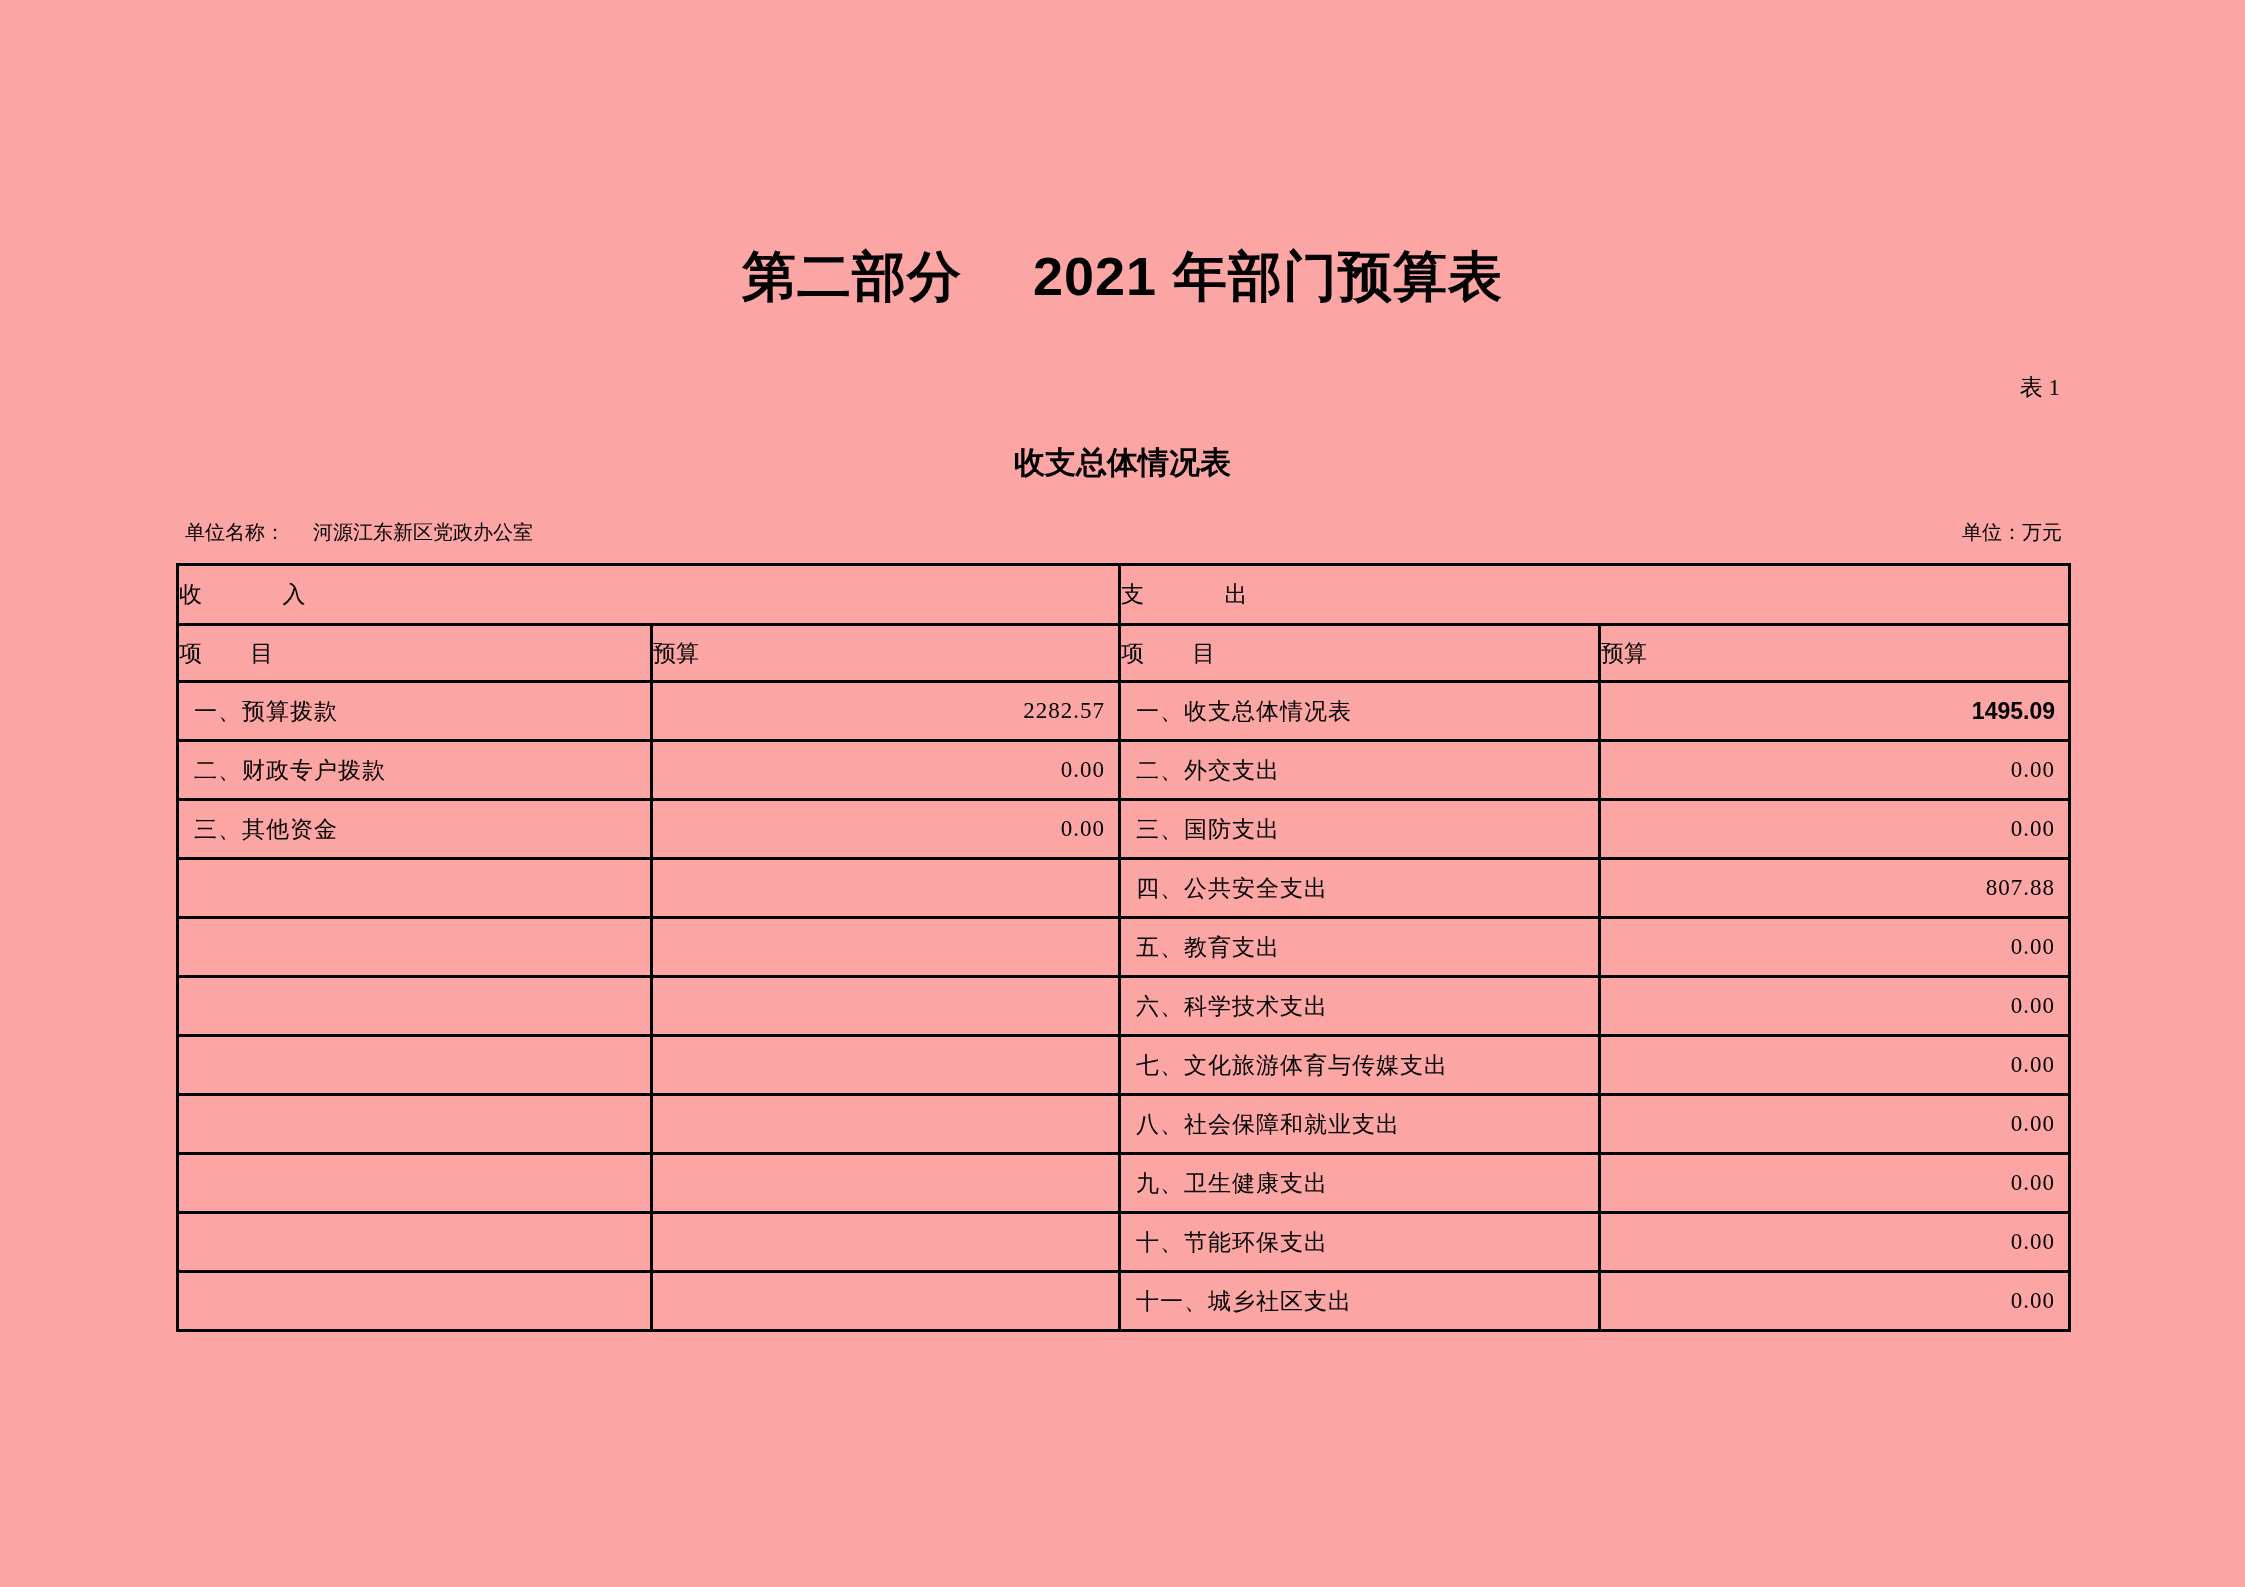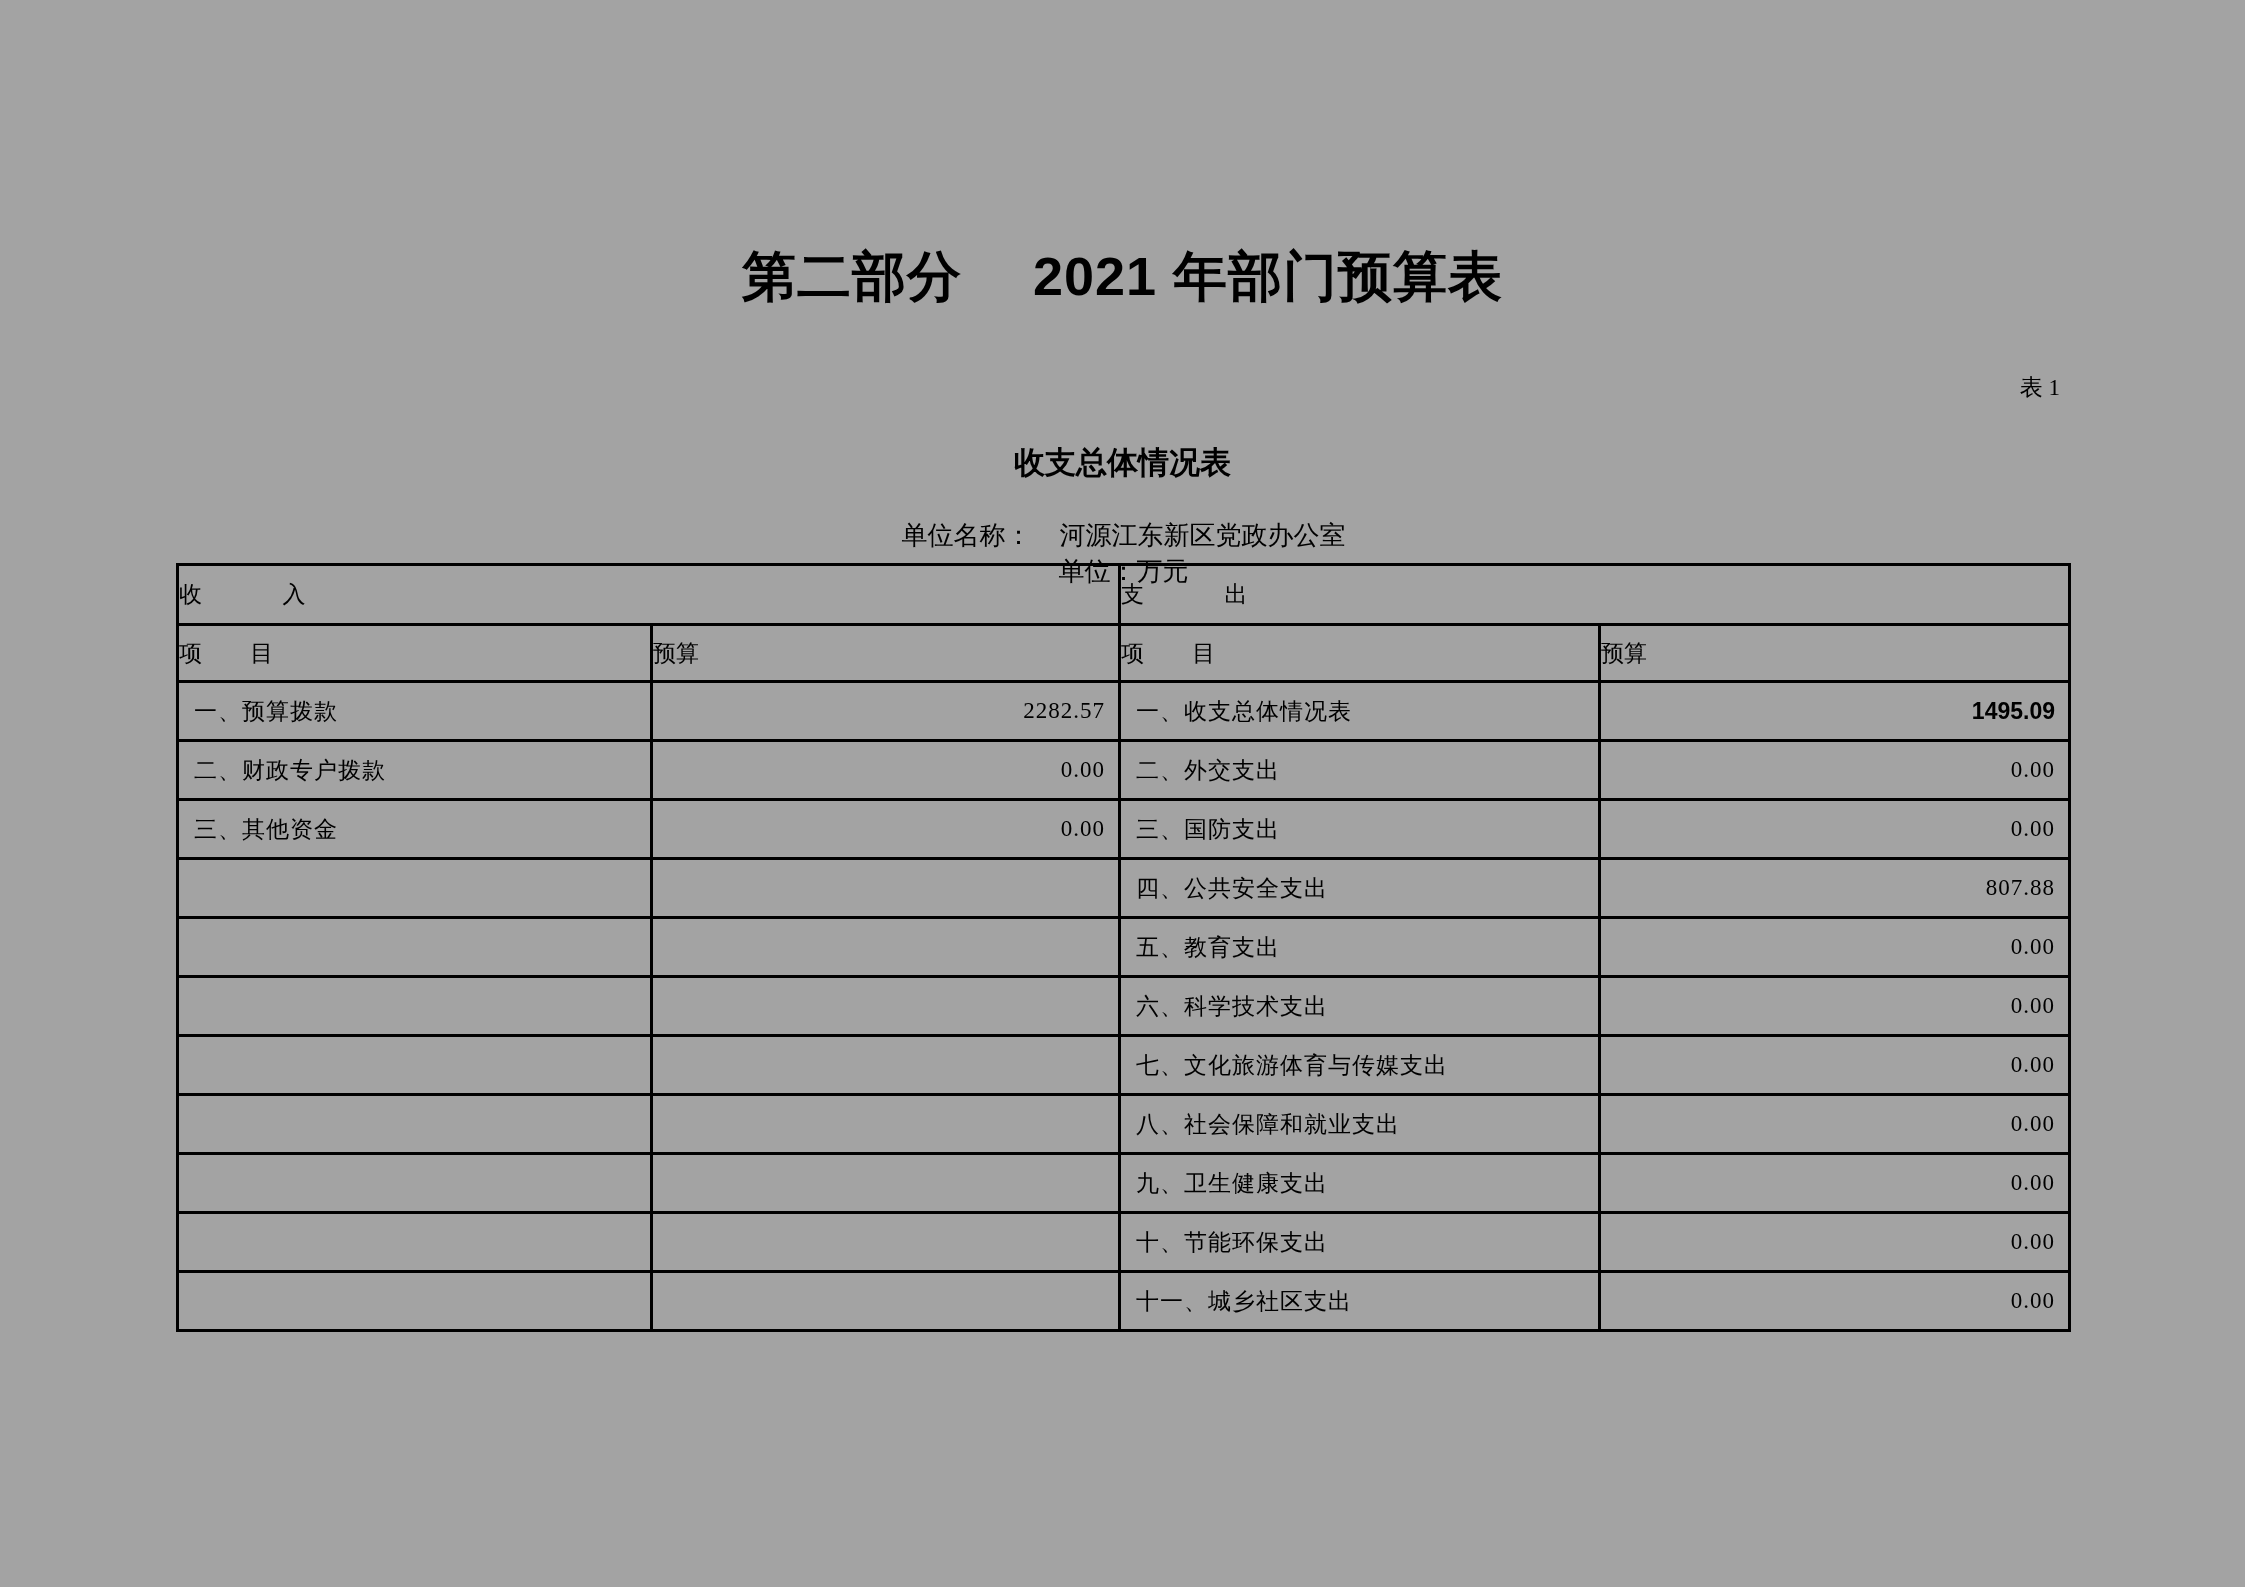--- a/index.html
+++ b/index.html
@@ -5,21 +5,21 @@
   * { margin: 0; padding: 0; box-sizing: border-box; }
   html, body { background: #ffffff; }
   body {
     font-family: "Liberation Serif", "DejaVu Serif", serif;
     color: #000000;
   }
   .page {
     position: relative;
     width: 2245px;
     height: 1587px;
-    background: #a3a3a3;
+    background: #fca5a5;
     overflow: hidden;
     padding-left: 8px;
   }
   .doc-title {
     position: absolute;
     top: 243px;
     left: 0;
     width: 100%;
     text-align: center;
     font-family: "Liberation Sans", "DejaVu Sans", sans-serif;
@@ -48,24 +48,23 @@
     font-size: 31px;
     line-height: 1.3;
   }
   .meta-row {
     position: absolute;
     top: 518px;
     left: 185px;
     right: 183px;
     display: flex;
     justify-content: space-between;
-    align-items: center;
-    font-size: 26px;
+    align-items: flex-end;
+    font-size: 20px;
     line-height: 1.4;
-    flex-direction: column;
   }
   .unit-name-value { margin-left: 28px; }
   .budget-table {
     position: absolute;
     left: 176px;
     top: 563px;
     border-collapse: collapse;
     table-layout: fixed;
     width: 1892px;
   }

